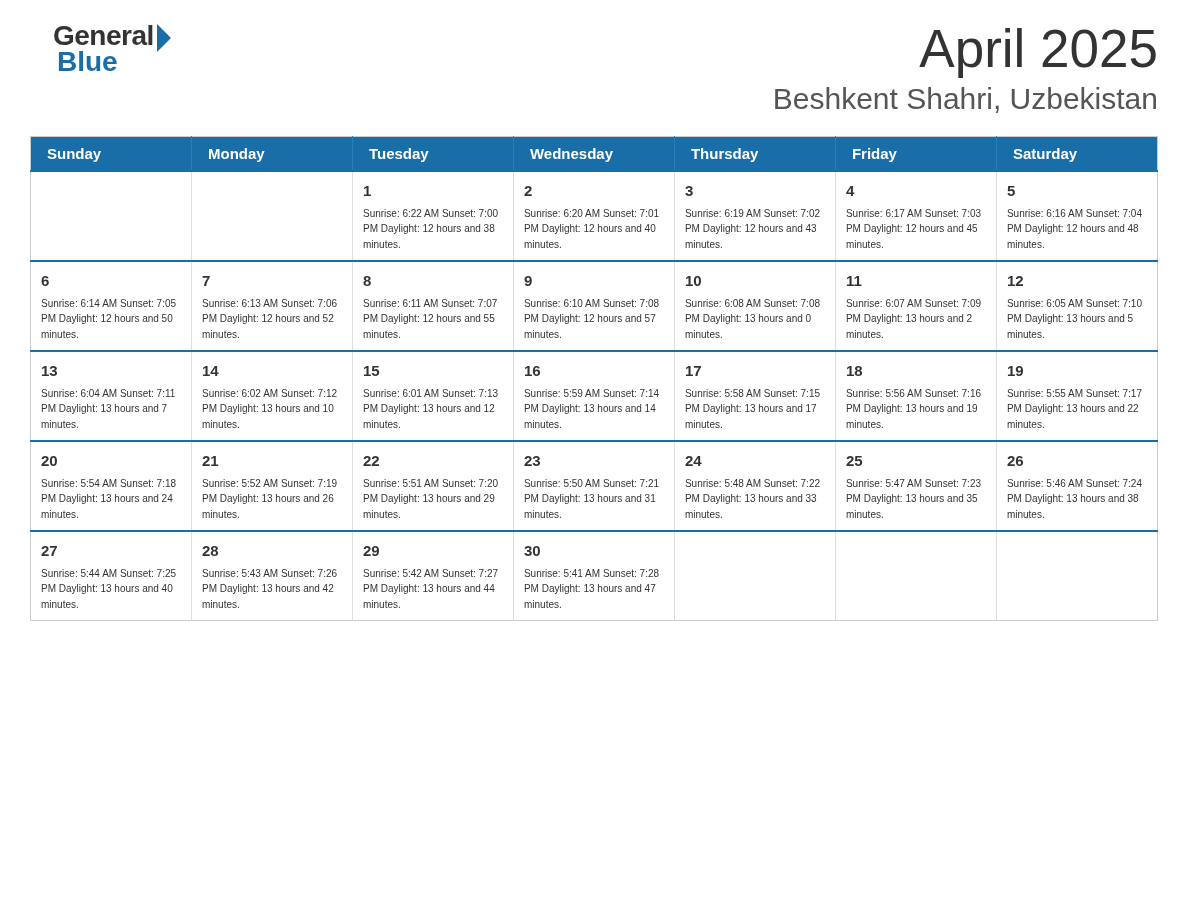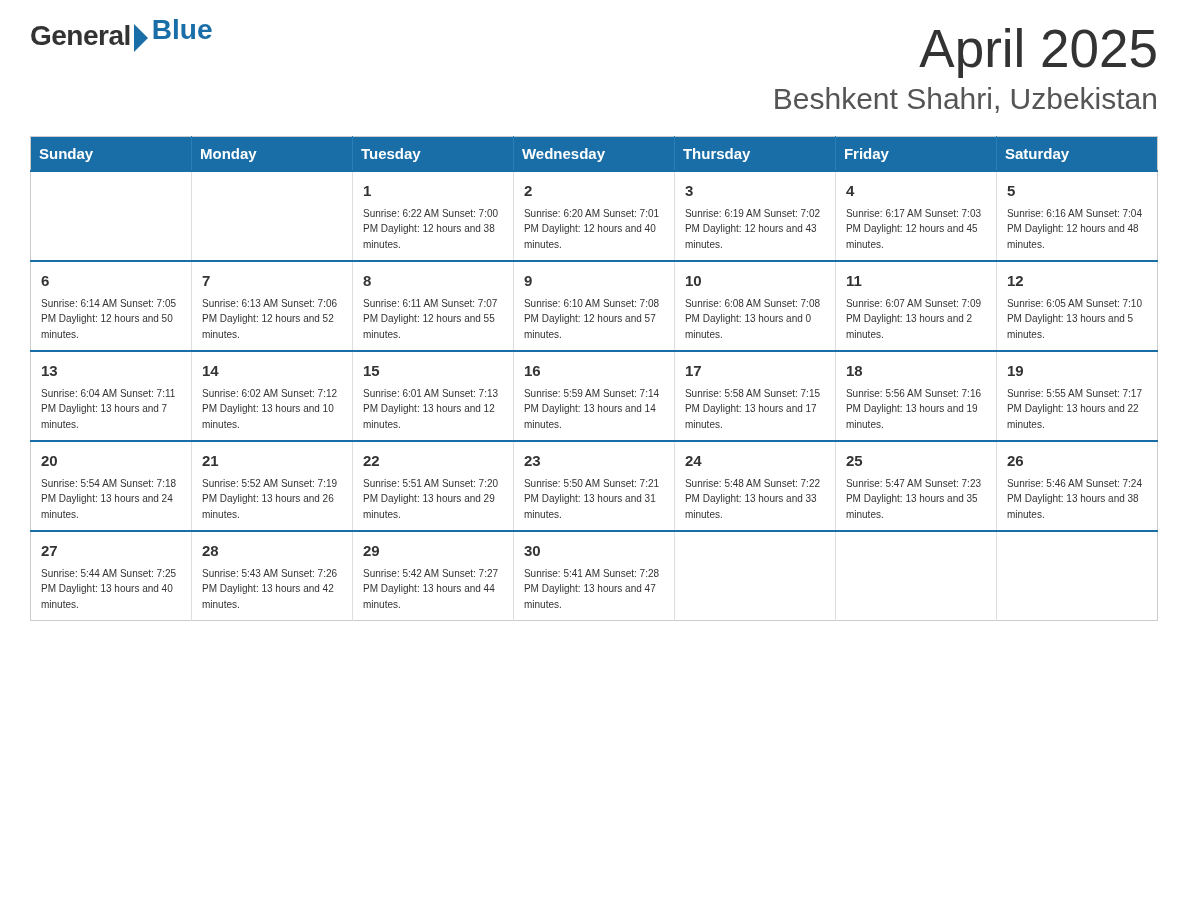--- a/index.html
+++ b/index.html
@@ -12,22 +12,23 @@
       padding: 20px 30px;
     }
     .header {
       display: flex;
       justify-content: space-between;
       align-items: flex-start;
       margin-bottom: 20px;
     }
     .logo {
       display: flex;
-      flex-direction: row;
+      flex-direction: column;
       align-items: flex-start;
+      margin-left: 23px;
     }
     .logo-top {
       display: flex;
       align-items: center;
     }
     .logo-general {
       font-size: 28px;
       font-weight: bold;
       color: #333;
       letter-spacing: -0.5px;
@@ -67,21 +68,21 @@
       border-collapse: collapse;
       border: 1px solid #ccc;
     }
     .calendar thead tr {
       background-color: #1a6ea8;
     }
     .calendar thead th {
       color: #fff;
       font-size: 15px;
       font-weight: bold;
-      padding: 8px 8px;
+      padding: 8px 16px;
       text-align: left;
       border-right: 1px solid #2980b9;
     }
     .calendar thead th:last-child {
       border-right: none;
     }
     .calendar tbody tr {
       border-top: 2px solid #1a6ea8;
     }
     .calendar tbody td {

